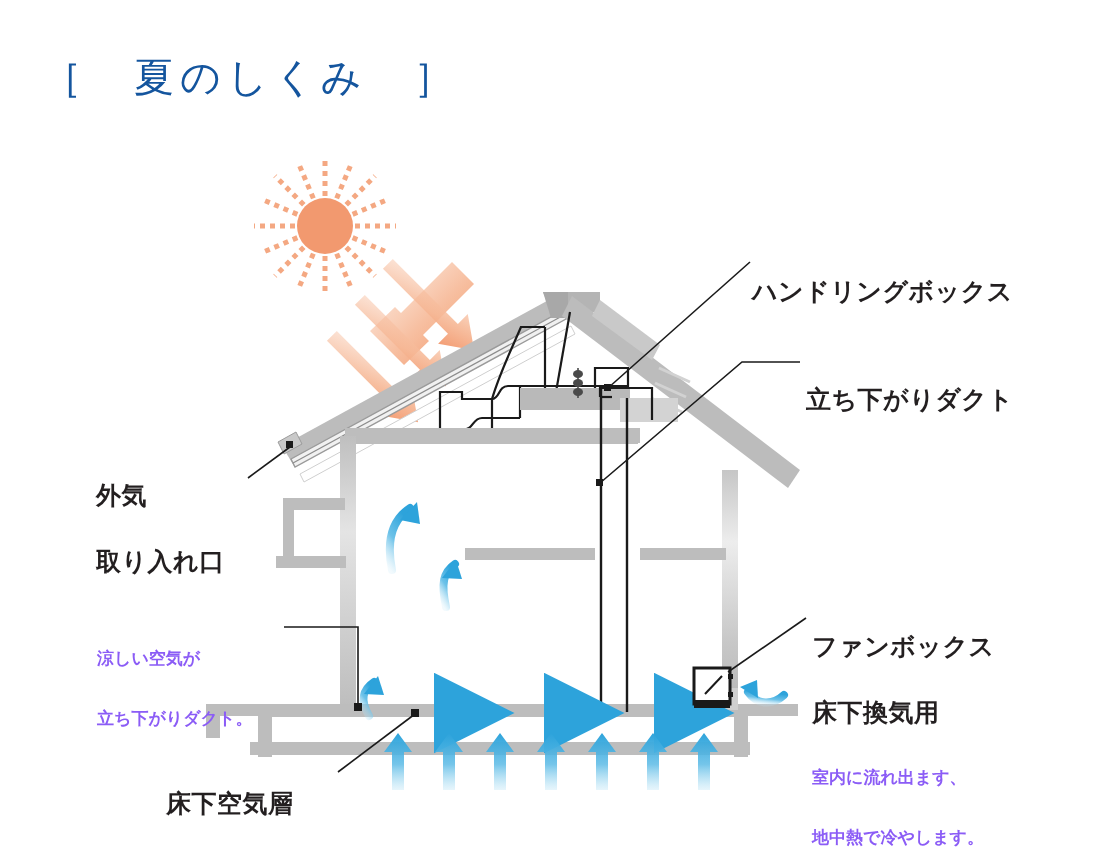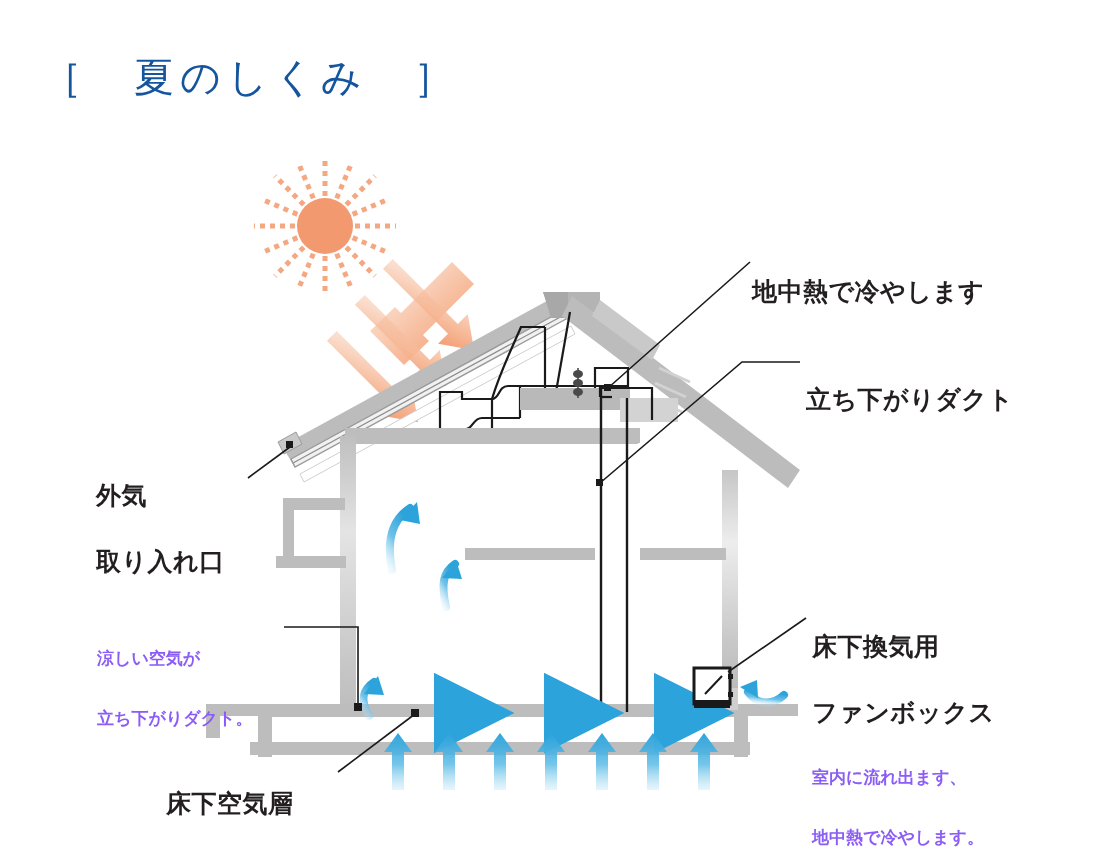--- a/index.html
+++ b/index.html
@@ -271,35 +271,35 @@
 
       <path d="M284,627 L358,627 L358,707"></path>
       <rect x="354" y="703" width="8" height="8" fill="#1a1a1a" stroke="none"></rect>
 
       <path d="M338,772 L415,714"></path>
       <rect x="411" y="709" width="8" height="8" fill="#1a1a1a" stroke="none"></rect>
     </g>
   </svg>
 
   <div class="lbl" id="lab-handling">
-    <div class="lbl-main">地中熱で冷やします</div>
+    <div class="lbl-main">ハンドリングボックス</div>
   </div>
 
   <div class="lbl" id="lab-outside">
     <div class="lbl-main">外気</div>
     <div class="lbl-main">取り入れ口</div>
   </div>
 
   <div class="lbl" id="lab-duct">
     <div class="lbl-main">立ち下がりダクト</div>
   </div>
 
   <div class="lbl" id="lab-fanbox">
+    <div class="lbl-main">ファンボックス</div>
     <div class="lbl-main">床下換気用</div>
-    <div class="lbl-main">ファンボックス</div>
     <div class="lbl-sub">室内に流れ出ます、</div>
     <div class="lbl-sub">地中熱で冷やします。</div>
   </div>
 
   <div class="lbl" id="lab-floorout">
     <div class="lbl-sub">涼しい空気が</div>
     <div class="lbl-sub">立ち下がりダクト。</div>
   </div>
 
   <div class="lbl" id="lab-underfloor">

